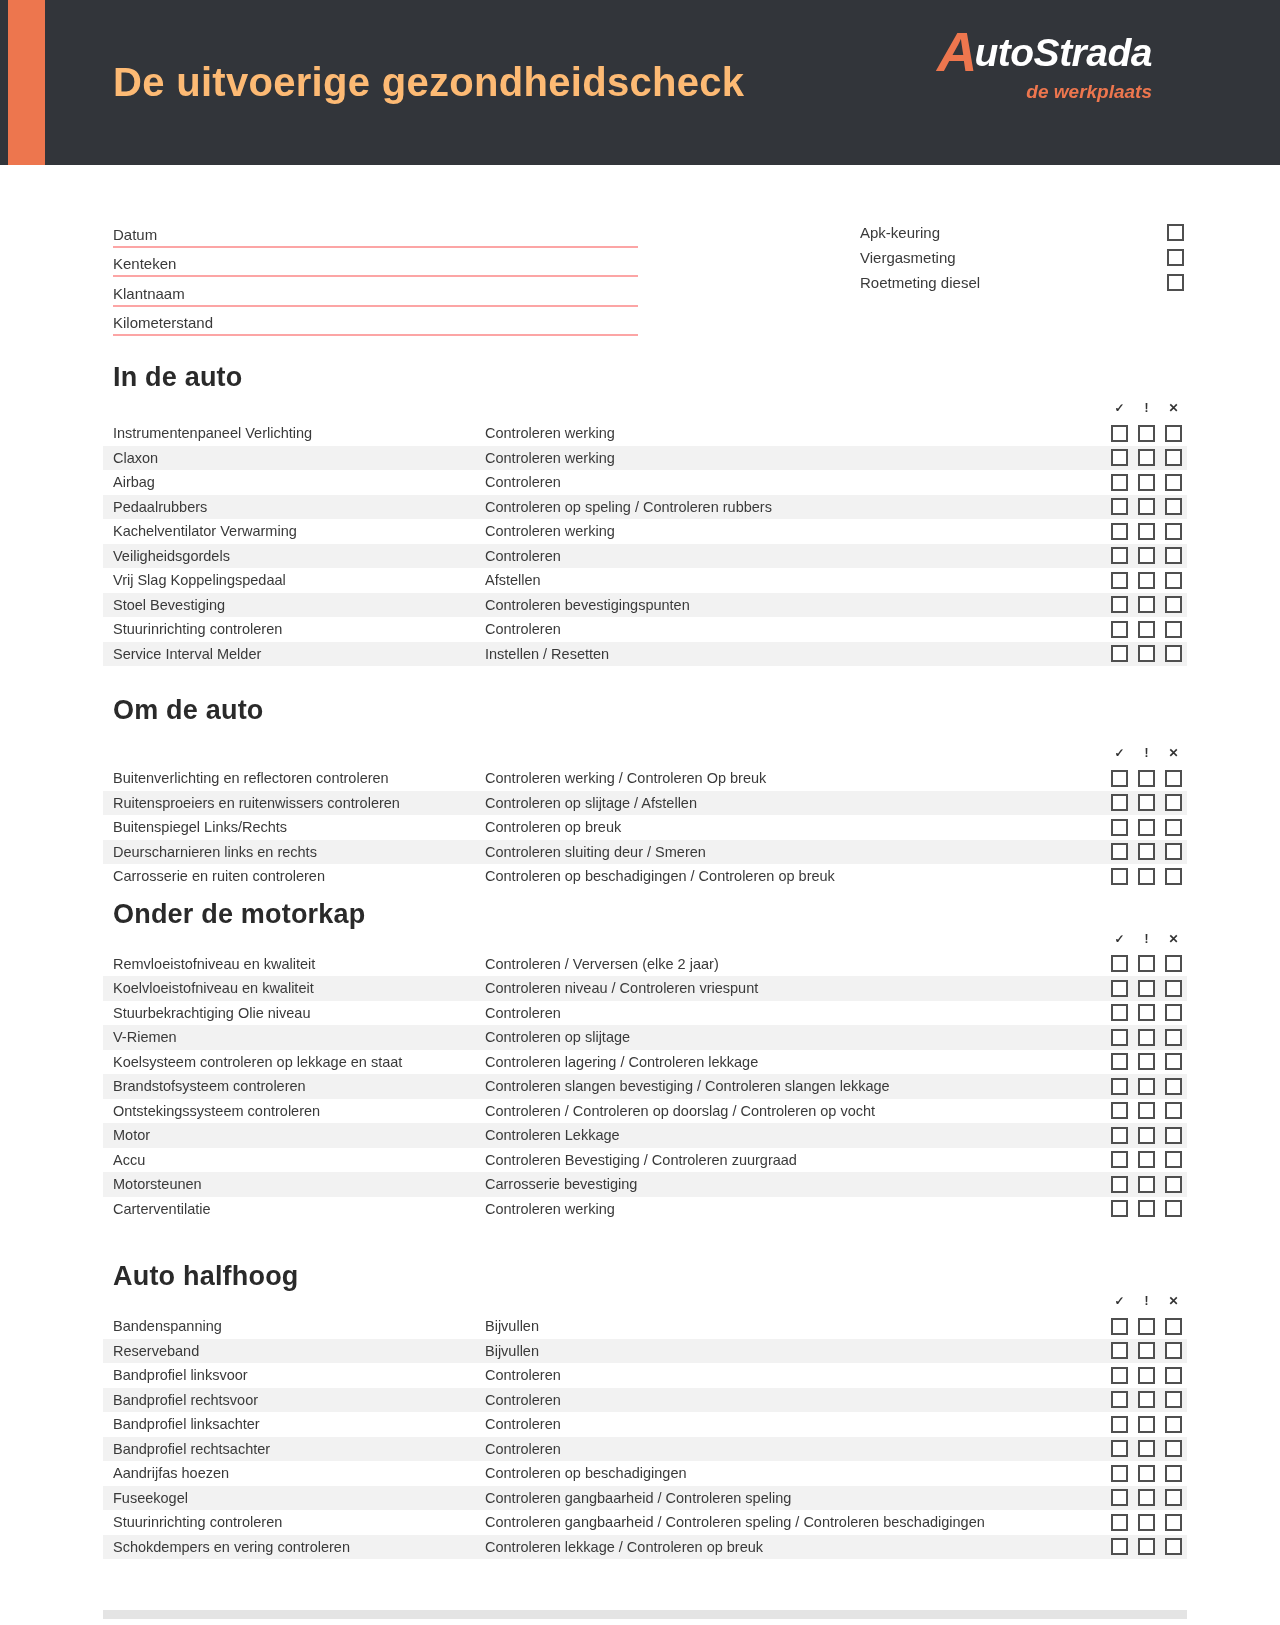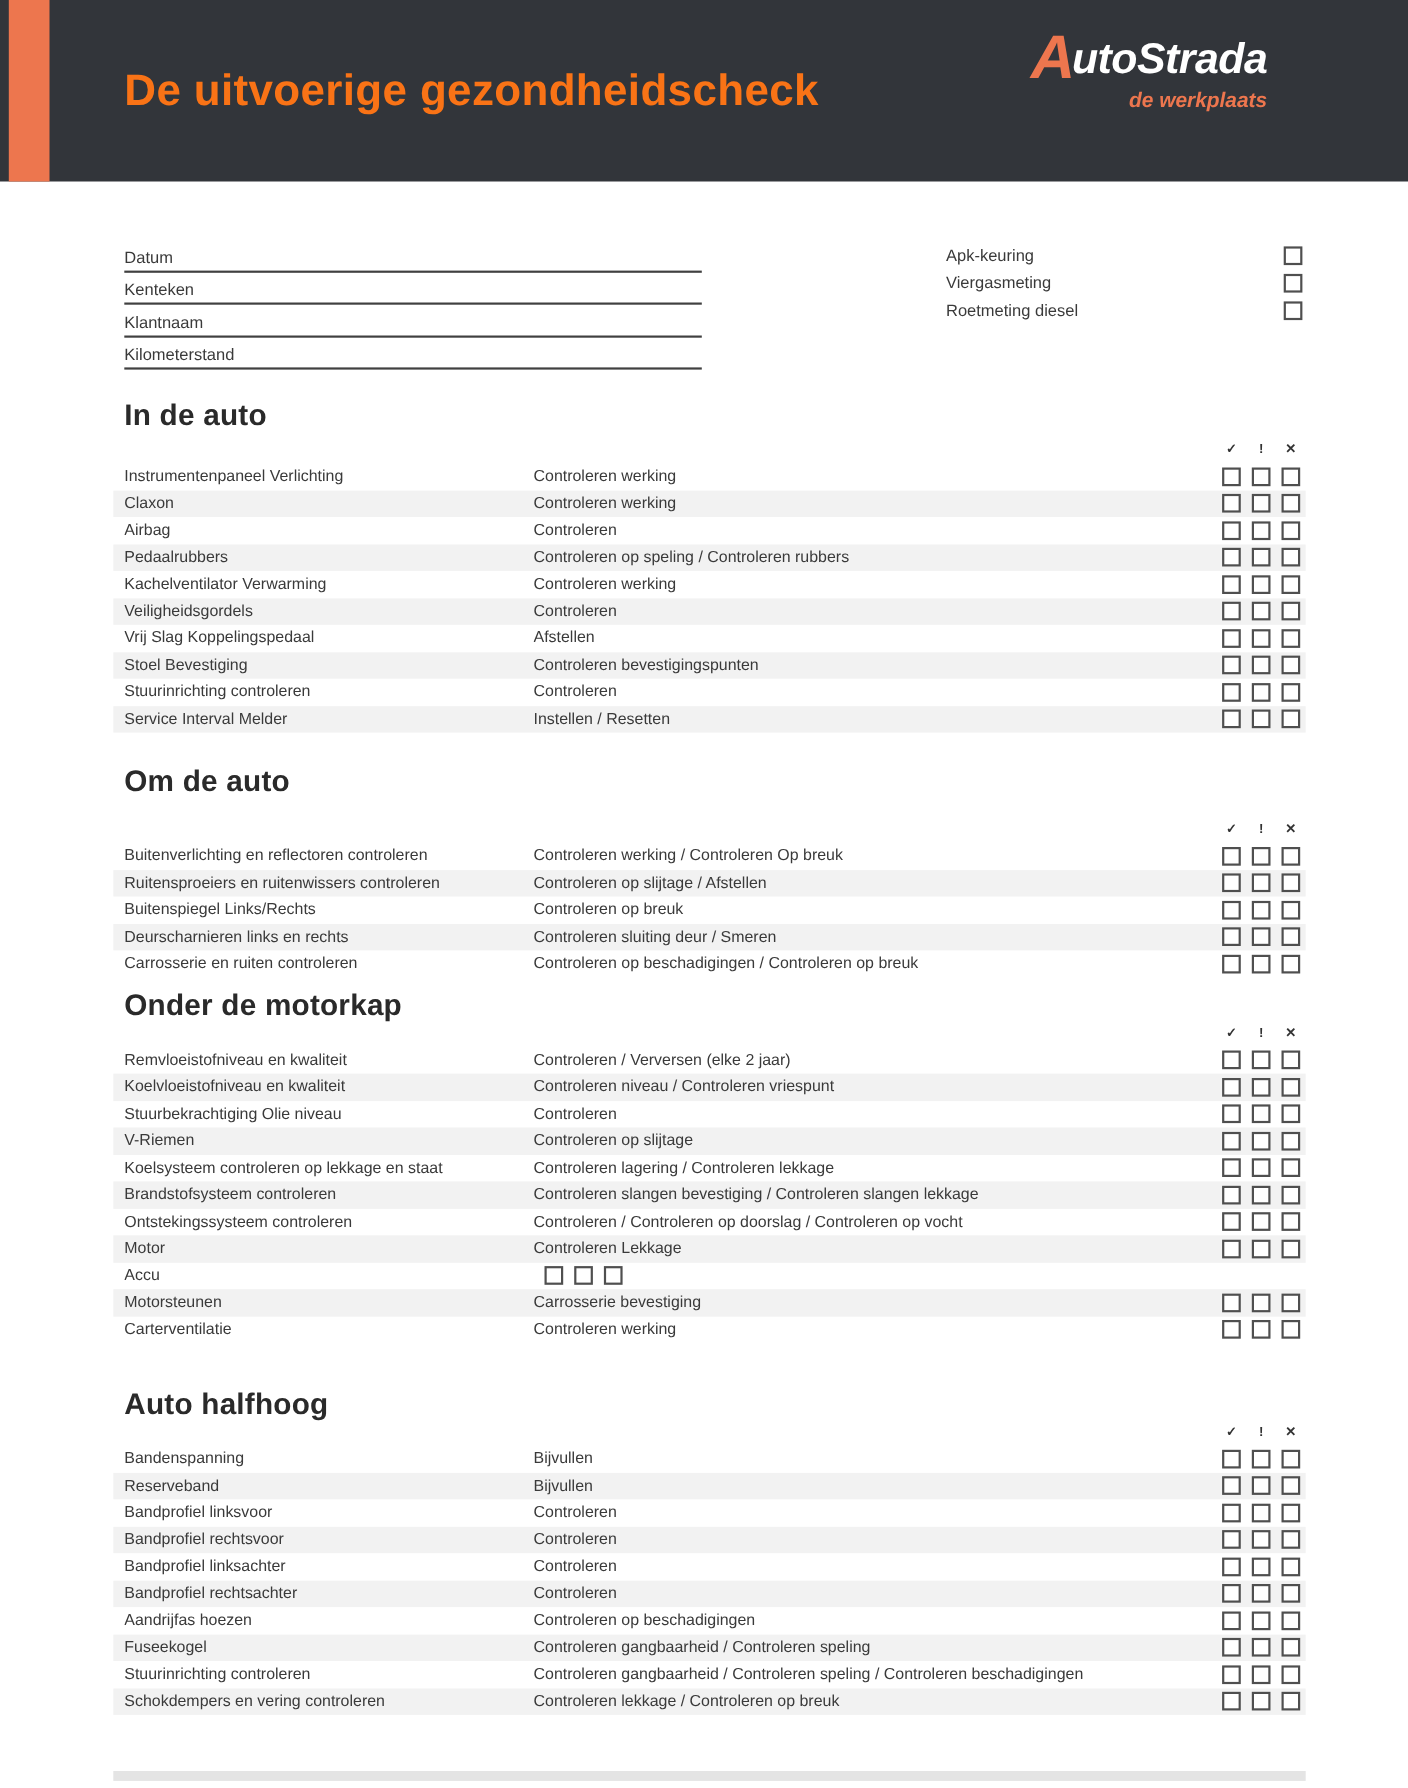--- a/index.html
+++ b/index.html
@@ -10,29 +10,29 @@
   }
   *{box-sizing:border-box;}
   html,body{margin:0;padding:0;}
   body{
     width:1280px;height:1625px;overflow:hidden;background:#fff;
     font-family:"Liberation Sans",sans-serif;color:var(--text);position:relative;
   }
   
   .topbar{position:relative;height:165px;background:var(--bar);display:flex;align-items:center;}
   .accent-strip{position:absolute;left:8px;top:0;width:37px;height:100%;background:var(--accent);}
-  .title{margin:0 0 0 113px;font-size:40px;font-weight:bold;color:#f97316;letter-spacing:.3px;}
+  .title{margin:0 0 0 113px;font-size:40px;font-weight:bold;color:#fdba74;letter-spacing:.3px;}
   .logo{position:absolute;right:128px;top:24px;text-align:right;line-height:1;font-style:italic;}
   .logo-name{color:#fff;font-size:39px;font-weight:bold;letter-spacing:-.5px;white-space:nowrap;}
   .logo-a{color:var(--accent);font-size:56px;font-weight:bold;vertical-align:-5px;letter-spacing:-3px;}
   .logo-tag{color:var(--accent);font-size:19px;font-weight:bold;margin-top:2px;}
   
   .form-area{position:relative;margin:53px 0 0 103px;width:1084px;}
   .fields{margin-left:10px;width:525px;}
-  .field-row{height:29.5px;border-bottom:2px solid #404040;display:flex;align-items:flex-end;}
+  .field-row{height:29.5px;border-bottom:2px solid #fca5a5;display:flex;align-items:flex-end;}
   .field-label{font-size:15px;padding-bottom:3px;}
   .options{position:absolute;left:757px;top:2px;width:324px;}
   .option-row{height:25px;display:flex;align-items:center;justify-content:space-between;}
   .option-label{font-size:15px;}
   .checkbox{width:17px;height:17px;border:2px solid #4f4f4f;background:#fff;display:inline-block;flex:none;}
   
   #sections{margin-left:103px;width:1084px;}
   .sec-title{margin:0 0 0 10px;font-size:27px;font-weight:bold;color:#2a2a2a;line-height:30px;letter-spacing:.2px;}
   .marks{display:flex;justify-content:flex-end;padding-right:5px;height:16px;align-items:center;}
   .marks .mark{width:17px;margin-left:10px;text-align:center;font-size:12px;font-weight:bold;color:#333;line-height:16px;}
@@ -326,20 +326,21 @@
             <span class="item">Motor</span>
             <span class="action">Controleren Lekkage</span>
             <span class="cbs">
               <span class="checkbox"></span>
               <span class="checkbox"></span>
               <span class="checkbox"></span>
             </span>
           </div>
           <div class="check-row">
             <span class="item">Accu</span>
+            <span class="action">Controleren Bevestiging / Controleren zuurgraad</span>
             <span class="cbs">
               <span class="checkbox"></span>
               <span class="checkbox"></span>
               <span class="checkbox"></span>
             </span>
           </div>
           <div class="check-row">
             <span class="item">Motorsteunen</span>
             <span class="action">Carrosserie bevestiging</span>
             <span class="cbs">

